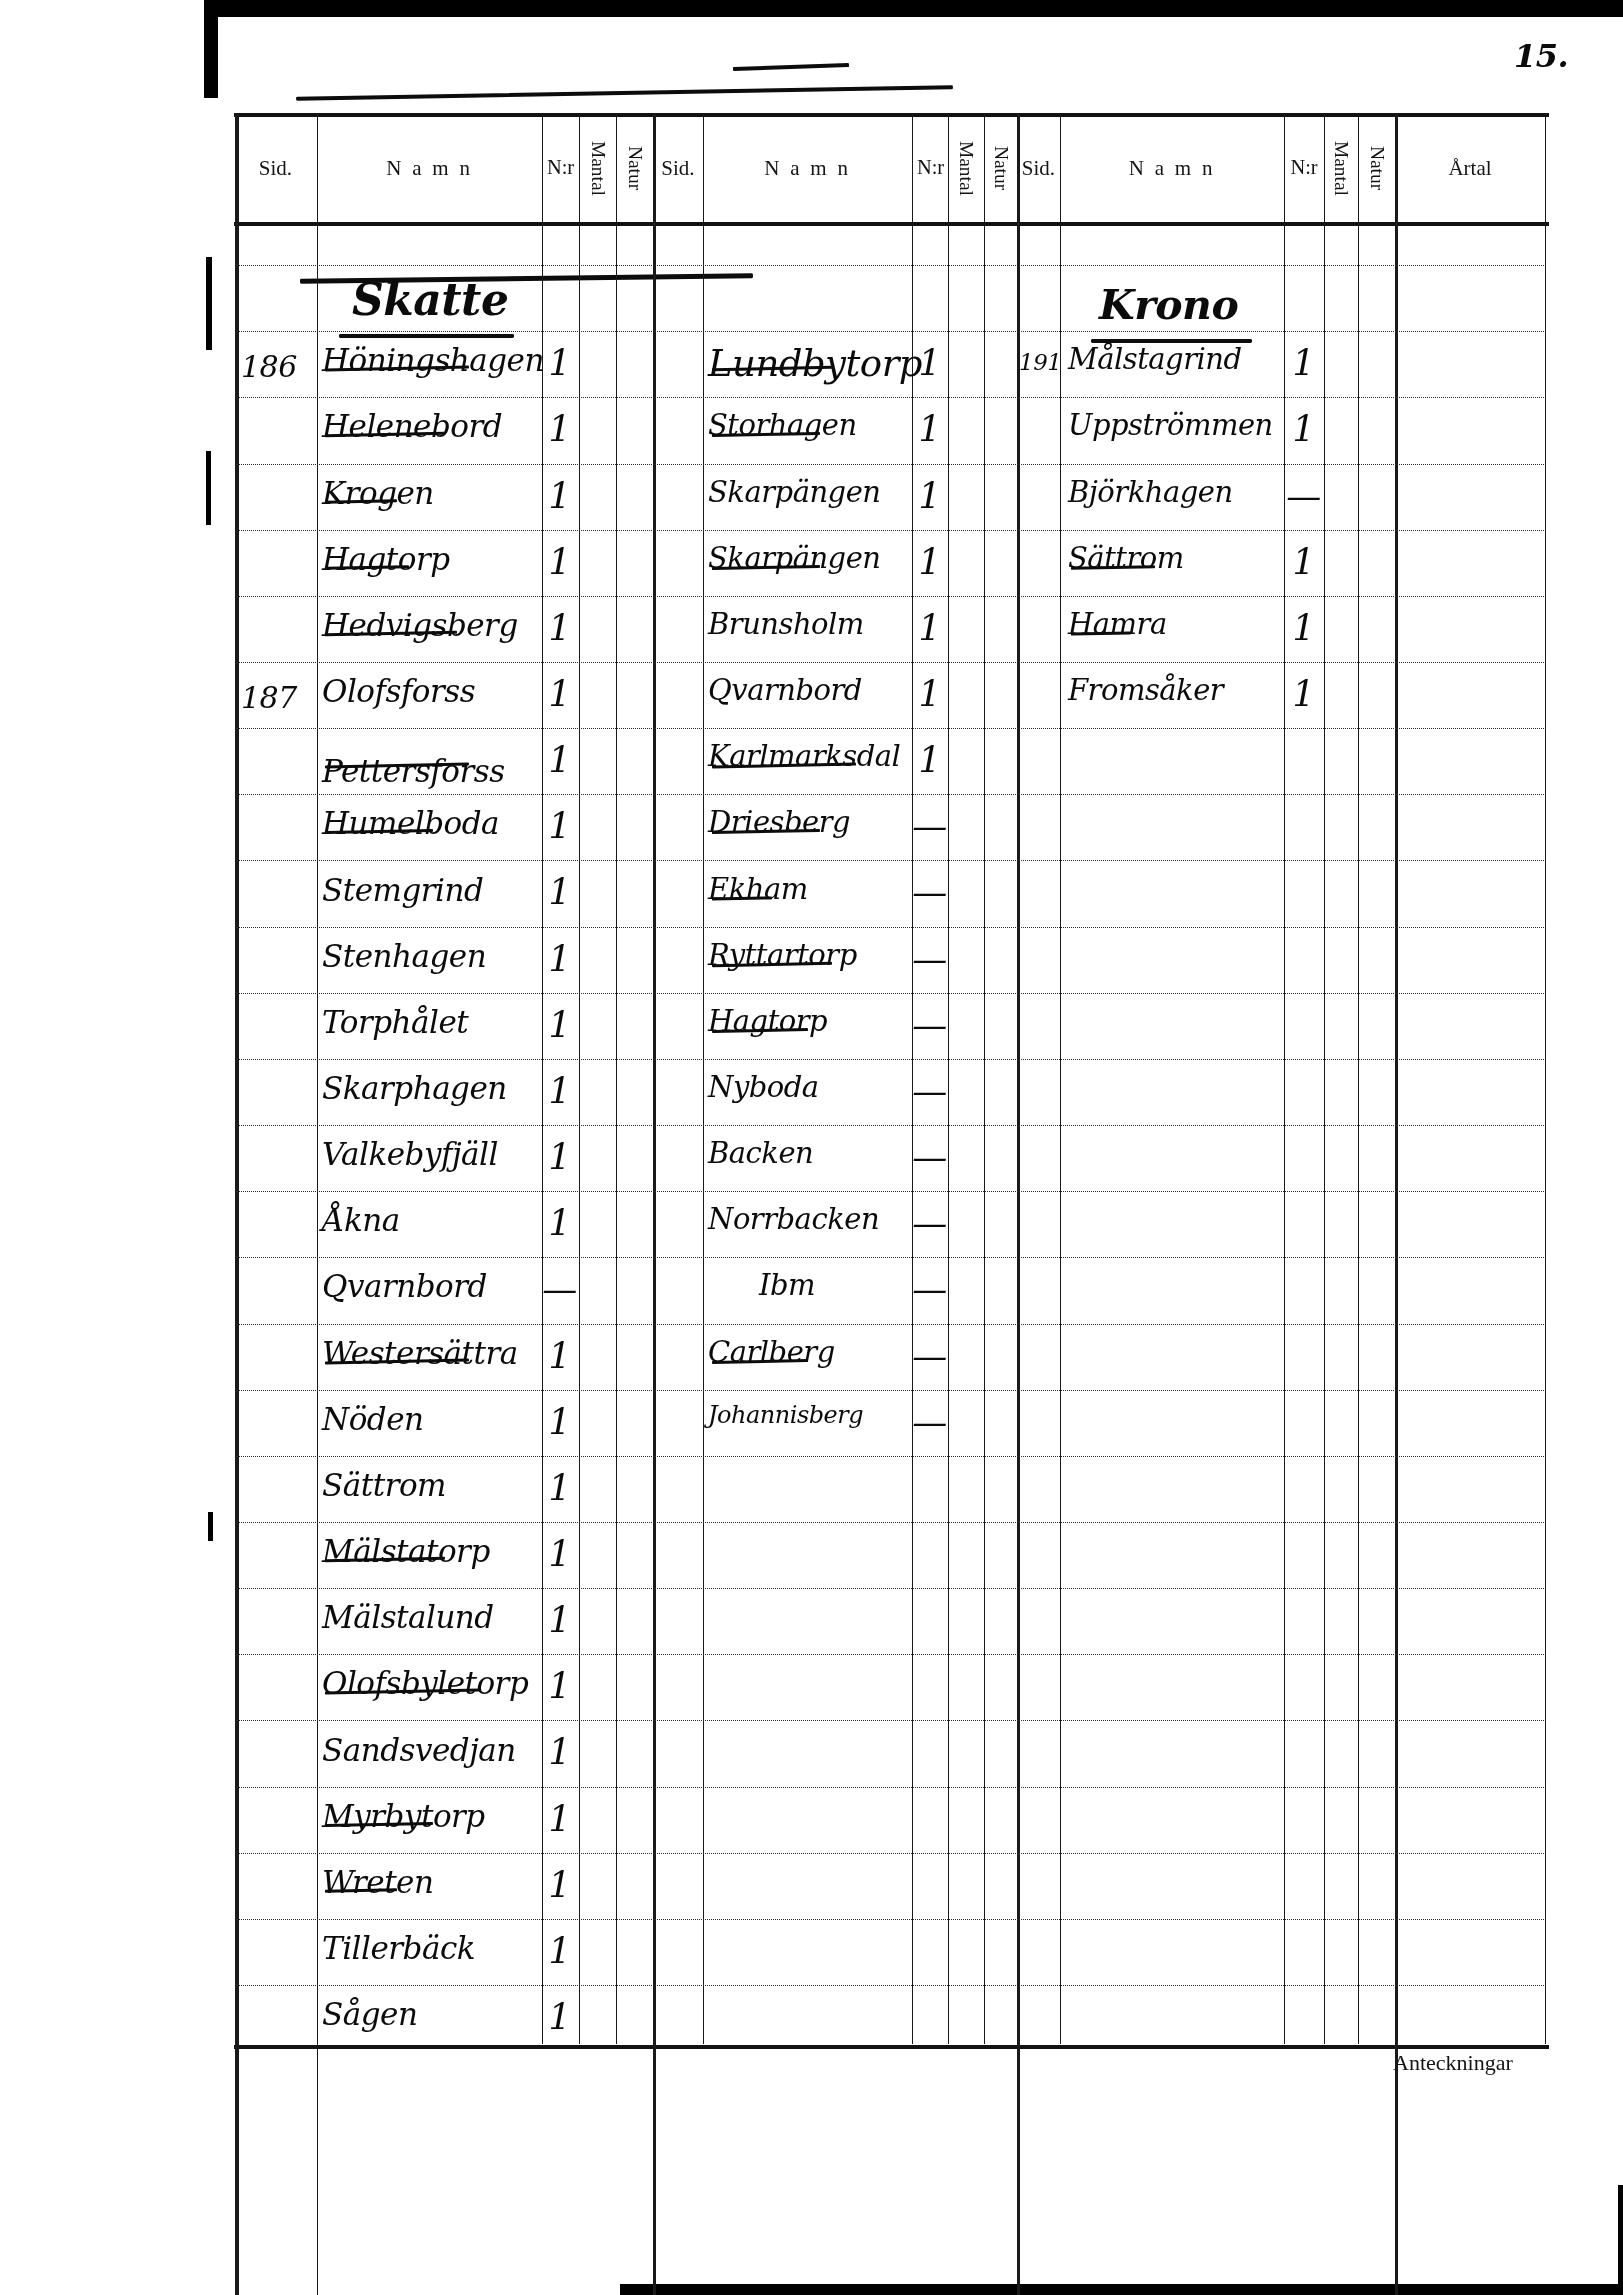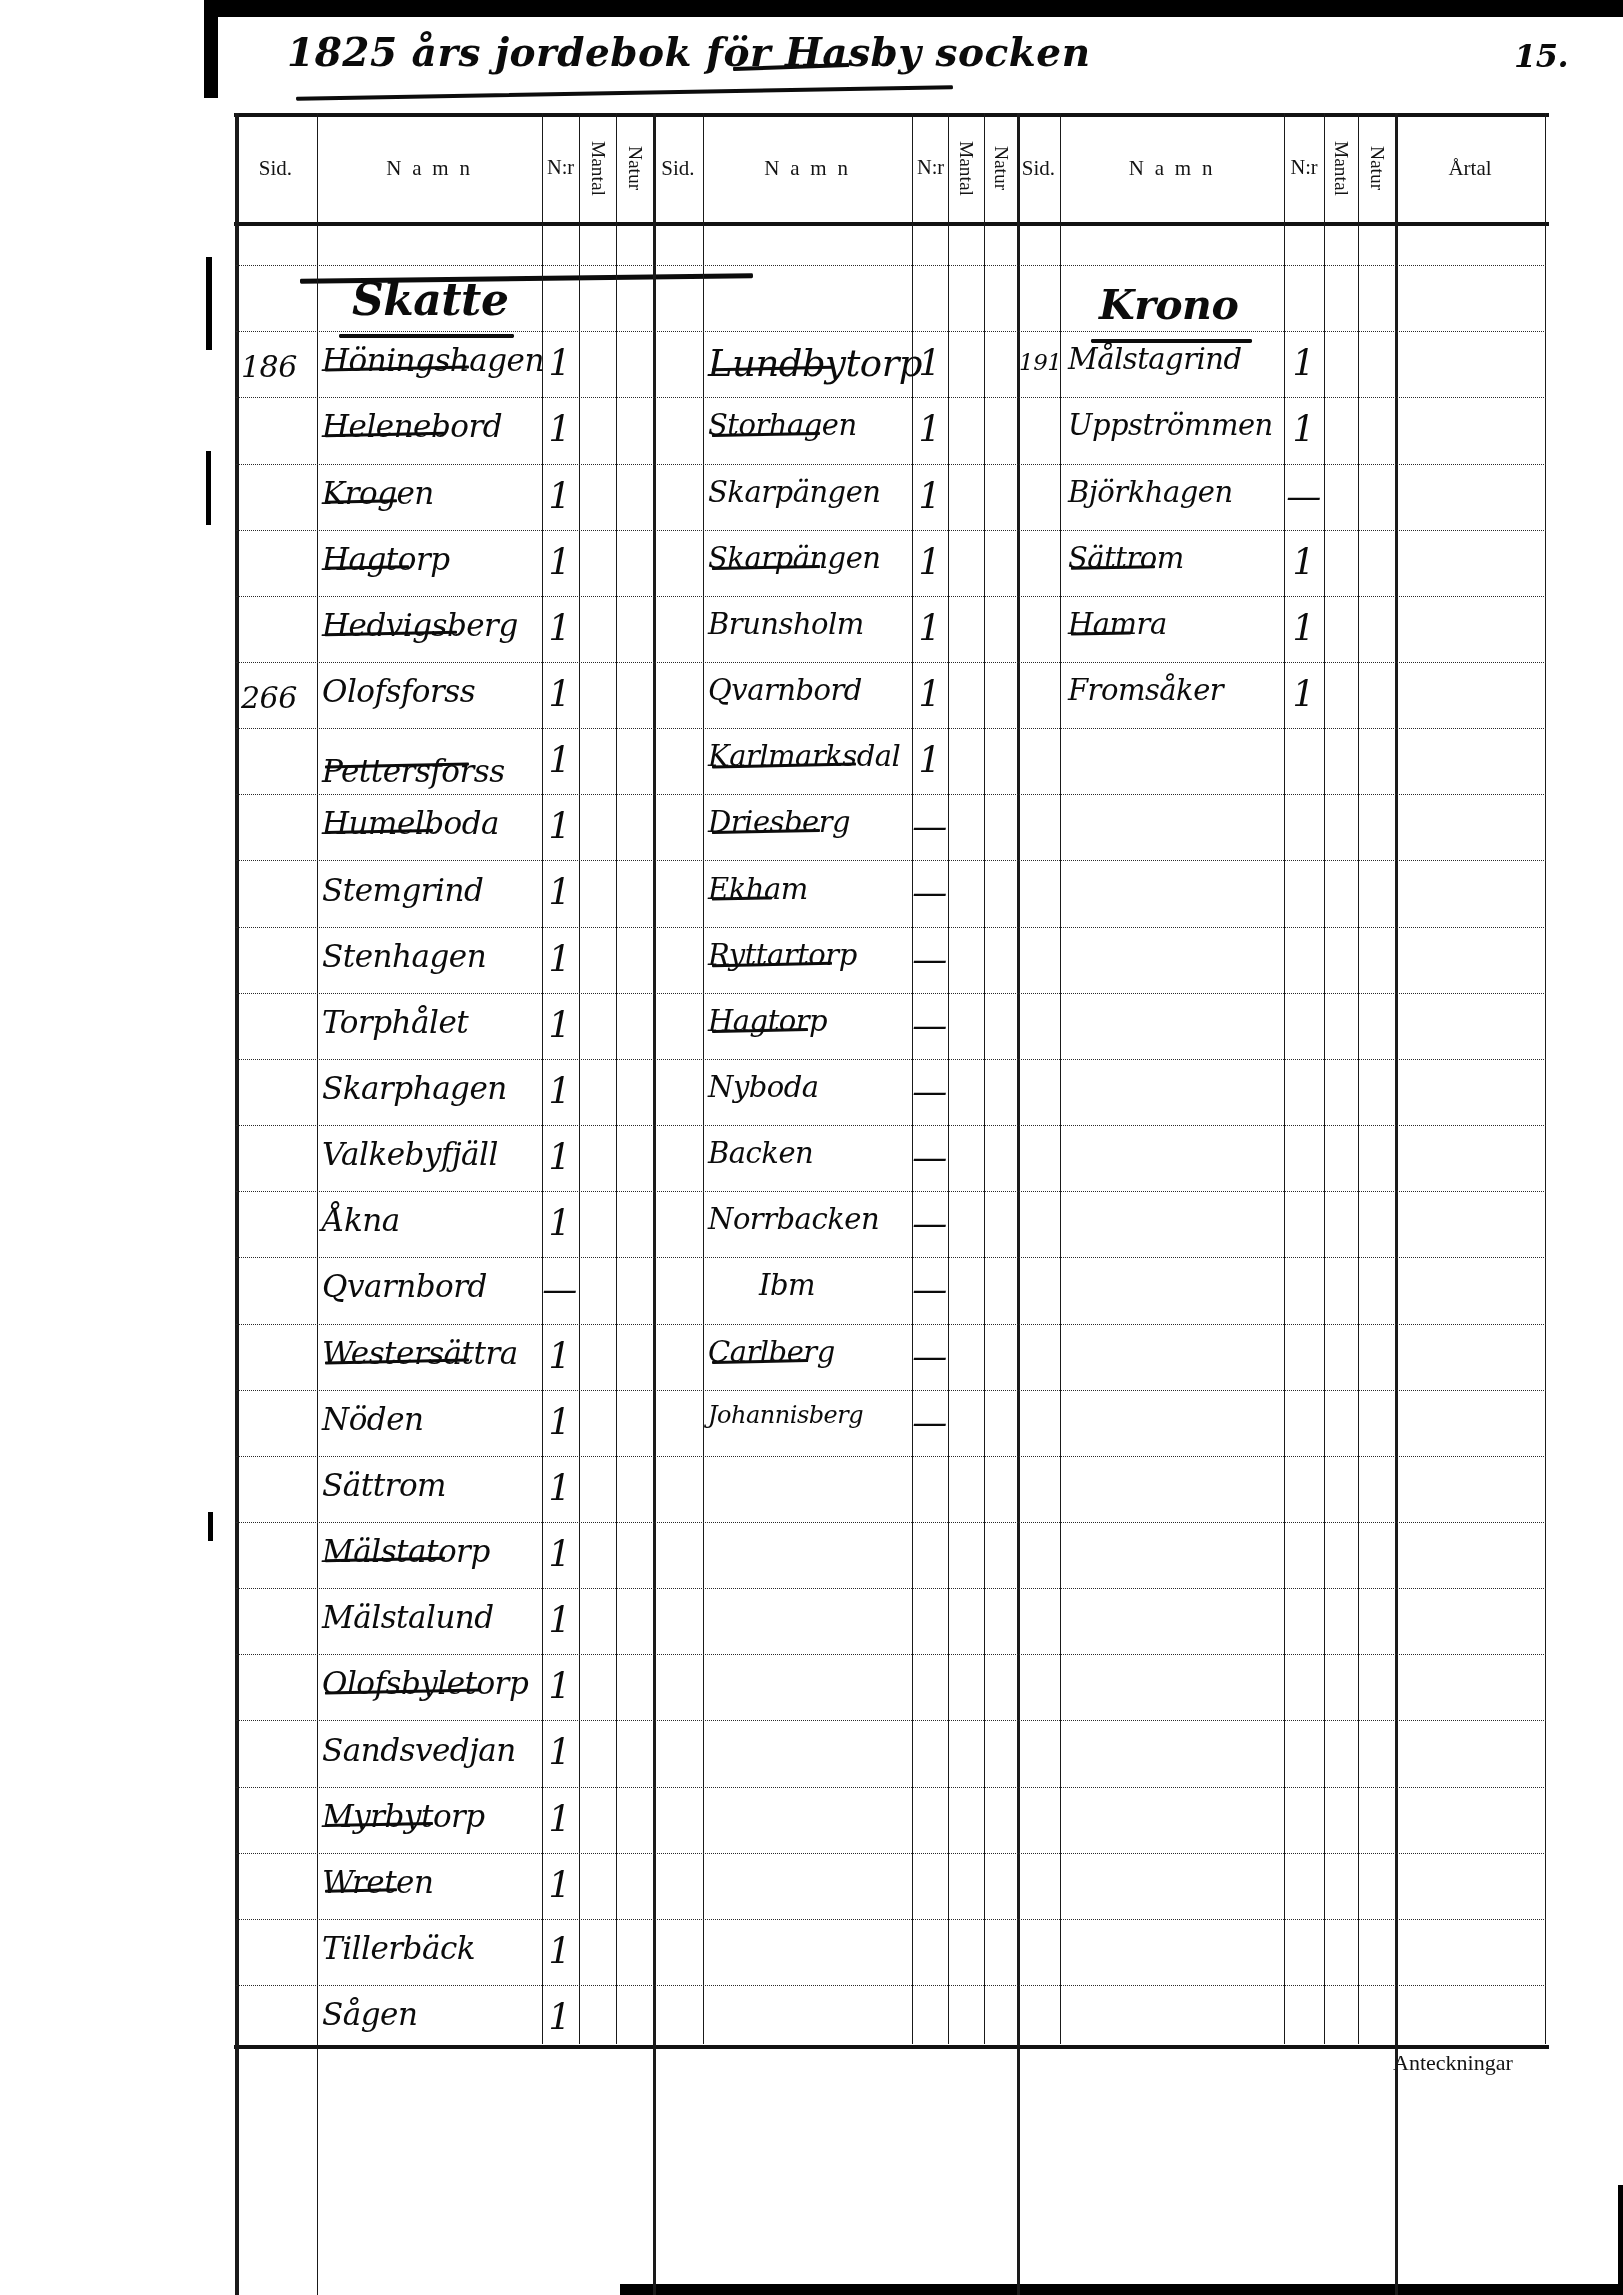--- a/index.html
+++ b/index.html
@@ -24,21 +24,20 @@
 <div id="sheet">
 
   <div class="art" style="left:204px;top:0;width:1420px;height:16.7px;"></div>
   <div class="art" style="left:204px;top:0;width:14px;height:98px;"></div>
   <div class="art" style="left:206px;top:257px;width:6px;height:93px;"></div>
   <div class="art" style="left:206px;top:451px;width:5.1px;height:74px;"></div>
   <div class="art" style="left:208px;top:1512px;width:4.6px;height:29px;"></div>
   <div class="art" style="left:620px;top:2284px;width:1003px;height:11px;"></div>
   <div class="art" style="left:1618px;top:2185px;width:5.1px;height:110px;"></div>
 
-  <div class="hand hand-b" style="left:287px;top:29px;font-size:39px;letter-spacing:0.5px;">1825 års jordebok för Hasby socken</div>
   <div class="uline" style="left:296px;top:91px;width:657px;height:4.2px;transform:rotate(-1deg);"></div>
   <div class="strike" style="left:733px;top:65px;width:116px;height:3.7px;transform:rotate(-2deg);"></div>
 
   <div class="hand hand-b" style="left:1514px;top:37px;font-size:32px;">15.</div>
 
   <div class="hline" style="left:234px;top:113px;width:1315px;height:3.7px;"></div>
   <div class="hline" style="left:234px;top:222px;width:1315px;height:3.7px;"></div>
   <div class="hline" style="left:234px;top:2045px;width:1315px;height:4.2px;"></div>
 
   <div class="print" style="left:241px;top:156px;width:69px;text-align:center;font-size:21px;">Sid.</div>
@@ -125,21 +124,21 @@
       <div class="hand" style="left:538px;top:409px;width:43px;text-align:center;font-size:35px;">1</div>
       <div class="hand" style="left:322px;top:475px;font-size:31px;">Krogen</div>
       <div class="strike" style="left:325px;top:500px;width:72px;height:3.2px;transform:rotate(-1.2deg);"></div>
       <div class="hand" style="left:538px;top:476px;width:43px;text-align:center;font-size:35px;">1</div>
       <div class="hand" style="left:322px;top:541px;font-size:31px;">Hagtorp</div>
       <div class="strike" style="left:325px;top:566px;width:84px;height:3.2px;transform:rotate(-1.2deg);"></div>
       <div class="hand" style="left:538px;top:542px;width:43px;text-align:center;font-size:35px;">1</div>
       <div class="hand" style="left:322px;top:607px;font-size:31px;">Hedvigsberg</div>
       <div class="strike" style="left:325px;top:632px;width:132px;height:3.2px;transform:rotate(-1.2deg);"></div>
       <div class="hand" style="left:538px;top:608px;width:43px;text-align:center;font-size:35px;">1</div>
-      <div class="hand" style="left:241px;top:680px;width:74px;font-size:30px;">266</div>
+      <div class="hand" style="left:241px;top:680px;width:74px;font-size:30px;">187</div>
       <div class="hand" style="left:322px;top:673px;font-size:31px;">Olofsforss</div>
       <div class="hand" style="left:538px;top:674px;width:43px;text-align:center;font-size:35px;">1</div>
       <div class="hand" style="left:322px;top:739px;font-size:31px;margin-top:14px;">Pettersforss</div>
       <div class="strike" style="left:325px;top:764px;width:144px;height:3.2px;transform:rotate(-1.2deg);"></div>
       <div class="hand" style="left:538px;top:740px;width:43px;text-align:center;font-size:35px;">1</div>
       <div class="hand" style="left:322px;top:805px;font-size:31px;">Humelboda</div>
       <div class="strike" style="left:325px;top:830px;width:108px;height:3.2px;transform:rotate(-1.2deg);"></div>
       <div class="hand" style="left:538px;top:806px;width:43px;text-align:center;font-size:35px;">1</div>
       <div class="hand" style="left:322px;top:872px;font-size:31px;">Stemgrind</div>
       <div class="hand" style="left:538px;top:872px;width:43px;text-align:center;font-size:35px;">1</div>

